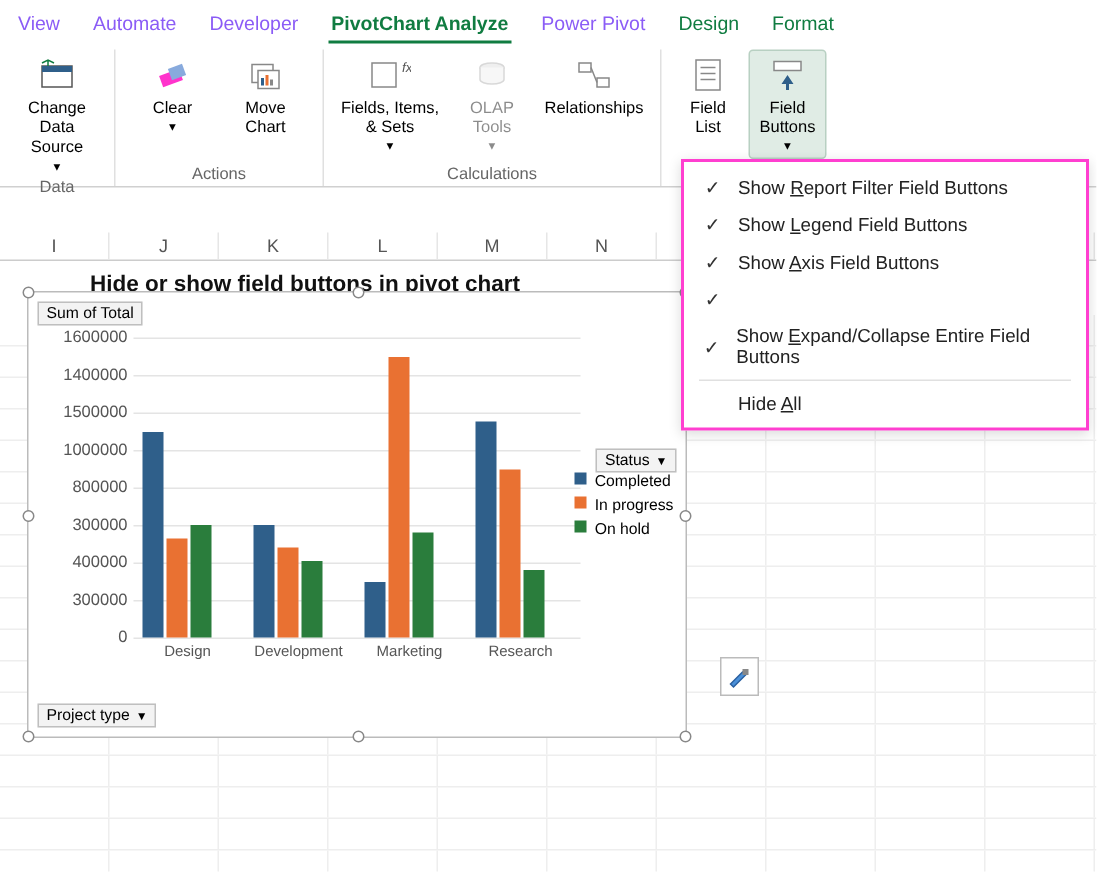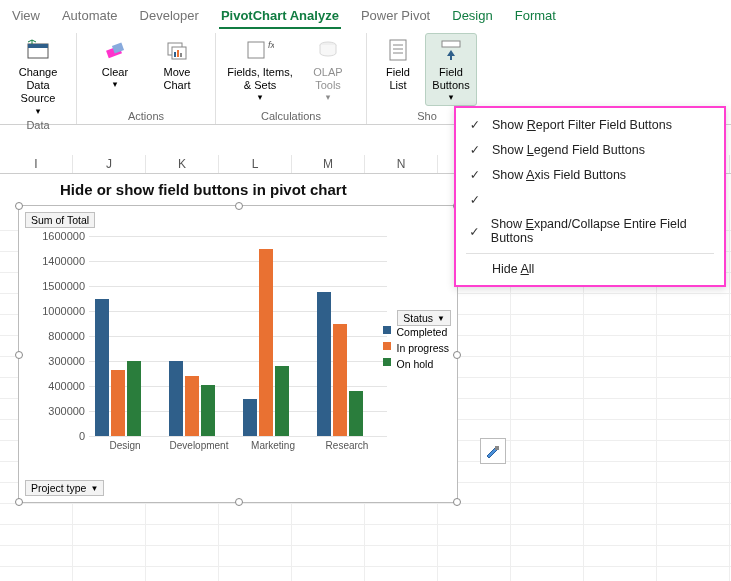--- a/index.html
+++ b/index.html
@@ -1,20 +1,20 @@
 <!DOCTYPE html>
 <html><head>
 <meta charset="utf-8">
 <style>
   * { box-sizing: border-box; font-family: "Segoe UI", Arial, sans-serif; }
   body { margin: 0; background: #fff; width: 731px; height: 581px; overflow: hidden; position: relative; }
 
   
   .tabs { display: flex; gap: 18px; padding: 4px 10px 0 10px; font-size: 13px; }
-  .tab { padding: 4px 2px; cursor: pointer; color: #737373; }
+  .tab { padding: 4px 2px; cursor: pointer; color: #8b5cf6; }
   .tab.active { color: #107c41; font-weight: 600; border-bottom: 2px solid #107c41; }
   .tab.sub { color: #107c41; }
 
   
   .ribbon { display: flex; border-bottom: 1px solid #d0d0d0; height: 96px; padding: 4px 0 0 0; }
   .group { display: flex; flex-direction: column; align-items: center; border-right: 1px solid #e0e0e0; padding: 0 10px; }
   .group-buttons { display: flex; gap: 6px; flex: 1; align-items: flex-start; }
   .group-label { font-size: 11px; color: #666; padding-bottom: 2px; }
   .rbutton { display: flex; flex-direction: column; align-items: center; width: 56px; padding: 2px 0; cursor: pointer; font-size: 11px; text-align: center; line-height: 1.2; border: 1px solid transparent; border-radius: 3px; }
   .rbutton.sel { background: #e0ece5; border-color: #b8d0c2; }
@@ -23,21 +23,21 @@
   .drop { font-size: 9px; }
 
   
   .sheet { position: relative; }
   .colheads { display: flex; border-bottom: 1px solid #ccc; background: #fff; margin-top: 30px; }
   .colh { width: 73px; text-align: center; font-size: 12px; color: #555; border-right: 1px solid #e6e6e6; padding: 2px 0; }
 
   .title { position: absolute; top: 26px; left: 60px; font-weight: 700; font-size: 15px; color: #111; }
 
   
-  .chart-wrap { position: absolute; top: 50px; left: 18px; width: 440px; height: 298px; border: 1px solid #bbb; background: #fff; }
+  .chart-wrap { position: absolute; top: 39px; left: 18px; width: 440px; height: 298px; border: 1px solid #bbb; background: #fff; }
   .sel-handle { position: absolute; width: 8px; height: 8px; background: #fff; border: 1px solid #888; border-radius: 50%; }
   .sh-tl { top:-4px; left:-4px; } .sh-tm { top:-4px; left: 216px; } .sh-tr { top:-4px; right:-4px; }
   .sh-ml { top:145px; left:-4px; } .sh-mr { top:145px; right:-4px; }
   .sh-bl { bottom:-4px; left:-4px; } .sh-bm { bottom:-4px; left:216px; } .sh-br { bottom:-4px; right:-4px; }
 
   .pivot-btn { position: absolute; font-size: 10.5px; background: #f3f3f3; border: 1px solid #bfbfbf; padding: 1px 5px; display: flex; align-items: center; gap: 4px; }
   .pivot-btn .arr { font-size: 8px; }
 
   .plot { position: absolute; top: 30px; left: 18px; width: 350px; height: 210px; }
   .ytick { position: absolute; left: 0; font-size: 11px; color: #555; width: 48px; text-align: right; }
@@ -144,20 +144,30 @@
       <div class="rbutton dis">
         <div class="ricon">
             <svg width="24" height="24">
               <ellipse cx="12" cy="7" rx="8" ry="3" fill="#ddd" stroke="#aaa"></ellipse>
               <path d="M4 7 v8 a8 3 0 0 0 16 0 v-8" fill="#eee" stroke="#aaa"></path>
             </svg>
           </div>
         <span style="white-space:pre-line">OLAP
 Tools</span>
           <span class="drop">▾</span>
+      </div>
+      <div class="rbutton" style="width:68px">
+        <div class="ricon">
+            <svg width="24" height="24">
+              <rect x="2" y="4" width="8" height="6" fill="#fff" stroke="#888"></rect>
+              <rect x="14" y="14" width="8" height="6" fill="#fff" stroke="#888"></rect>
+              <line x1="10" y1="7" x2="14" y2="17" stroke="#888"></line>
+            </svg>
+          </div>
+        <span>Relationships</span>
       </div>
     </div>
     <div class="group-label">Calculations</div>
   </div>
 
   <div class="group" style="border-right:none">
     <div class="group-buttons">
       <div class="rbutton" style="width:42px">
         <div class="ricon">
             <svg width="24" height="24">

